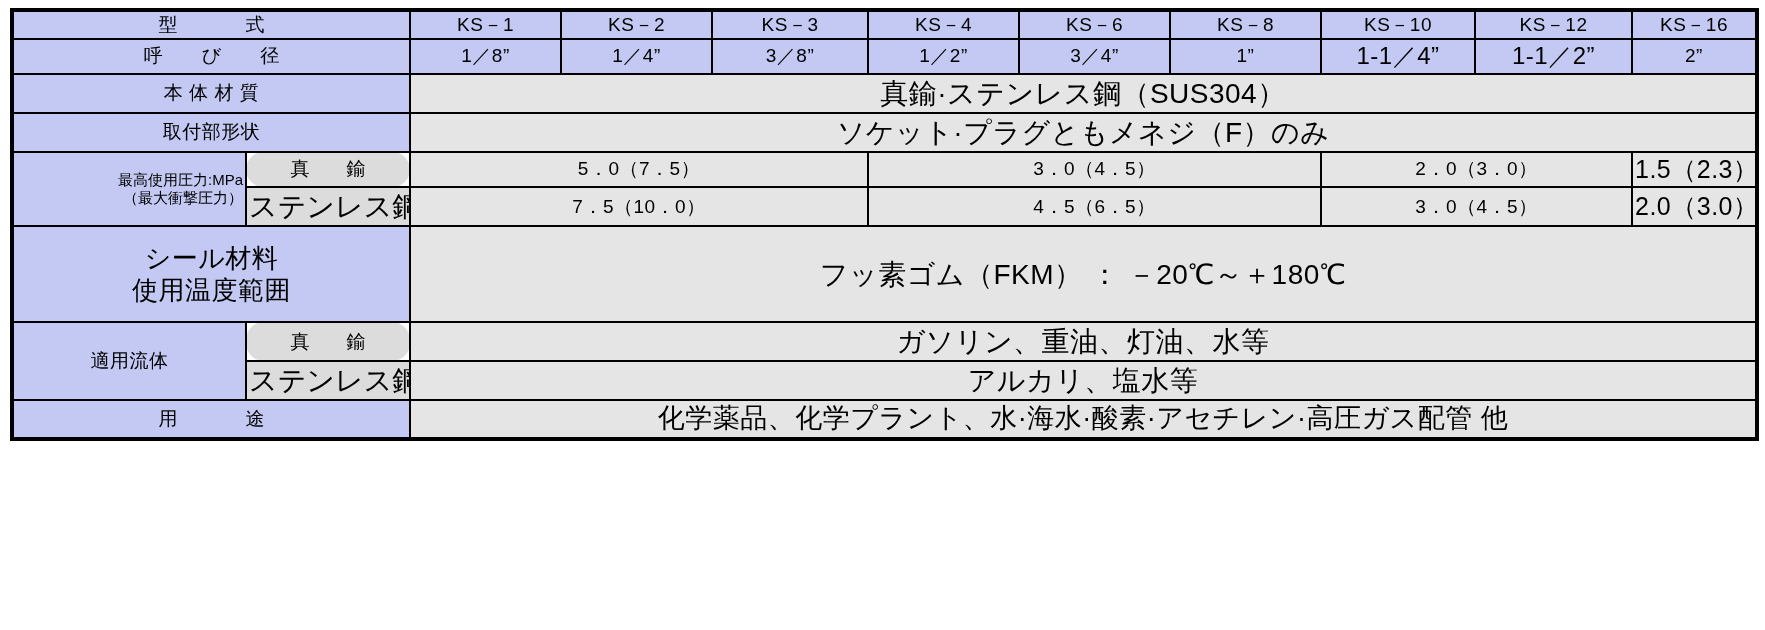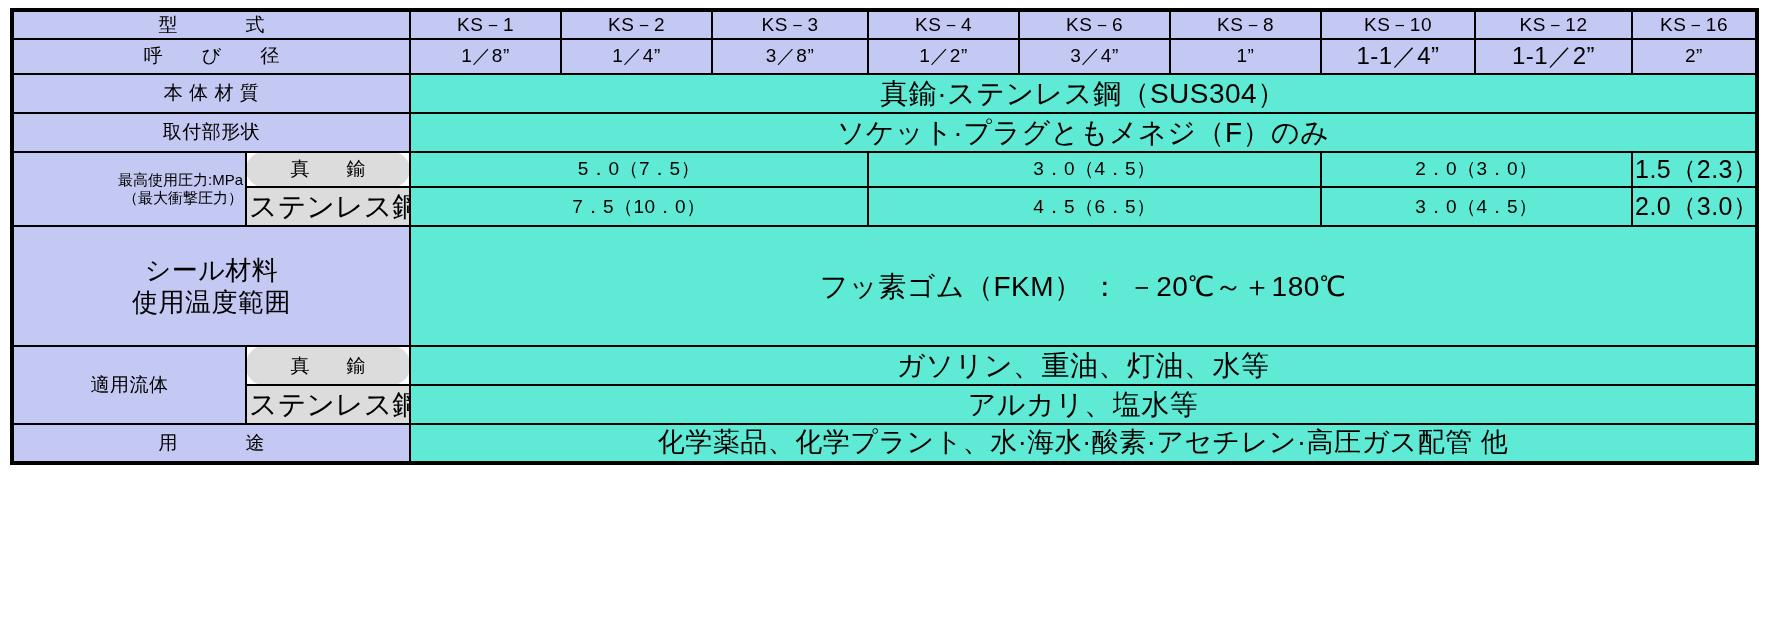--- a/index.html
+++ b/index.html
@@ -77,21 +77,21 @@
     font-size: 28px;
   }
   td.size {
     background: #c3c9f2;
     font-size: 27px;
   }
   td.size.tight {
     font-size: 24px;
   }
   td.val {
-    background: #5eead4;
+    background: #e5e5e5;
     font-size: 28px;
   }
   td.val.sm {
     font-size: 25px;
   }
   td.val.txt {
     font-size: 27px;
     text-align: center;
   }
   td.val.txt2 {
@@ -167,21 +167,21 @@
       </tr>
 
       <tr>
         <td class="sub small">ステンレス鋼</td>
         <td class="val" colspan="3">7．5（10．0）</td>
         <td class="val" colspan="3">4．5（6．5）</td>
         <td class="val" colspan="2">3．0（4．5）</td>
         <td class="val sm">2.0（3.0）</td>
       </tr>
 
-      <tr style="height:120px;">
+      <tr style="height:96px;">
         <td class="lbl two" colspan="2">
           <span>シール材料</span><br>
           <span>使用温度範囲</span>
         </td>
         <td class="val txt2" colspan="9">フッ素ゴム（FKM） ： －20℃～＋180℃</td>
       </tr>
 
       <tr>
         <td class="lbl" rowspan="2">適用流体</td>
         <td class="sub spread">真　鍮</td>

